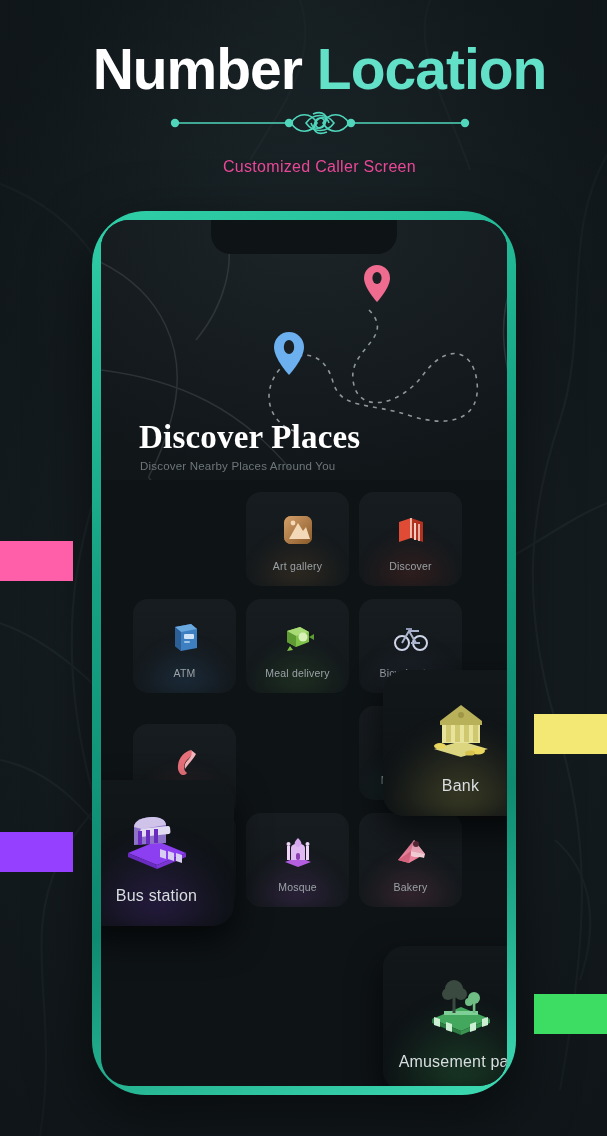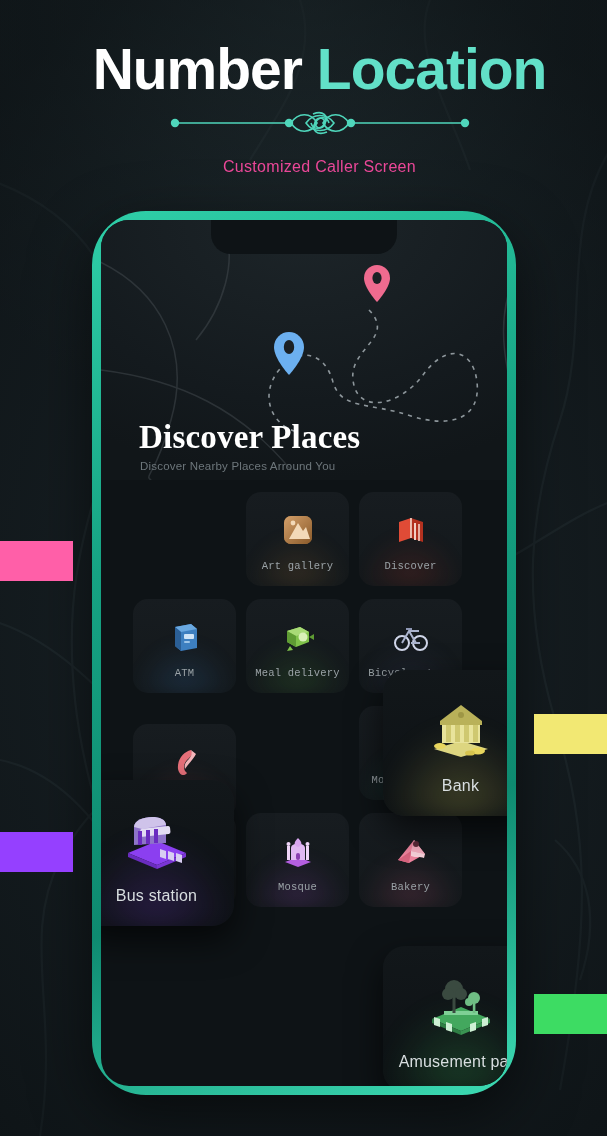--- a/index.html
+++ b/index.html
@@ -125,21 +125,20 @@
     margin-top:2px;
     display:block;
   }
   .tile .lbl {
     position:relative; z-index:2;
     margin-top:8px;
     font-size:10.5px;
     color:#9aa2a6;
     letter-spacing:.2px;
     white-space:nowrap;
-    font-family:Liberation Mono, monospace;
   }
 
   
   .feat {
     position:absolute;
     width:155px; height:146px;
     border-radius:22px;
     background:linear-gradient(180deg,#12171a 0%, #0d1114 100%);
     box-shadow:0 14px 34px rgba(0,0,0,.65);
     display:flex; flex-direction:column;

